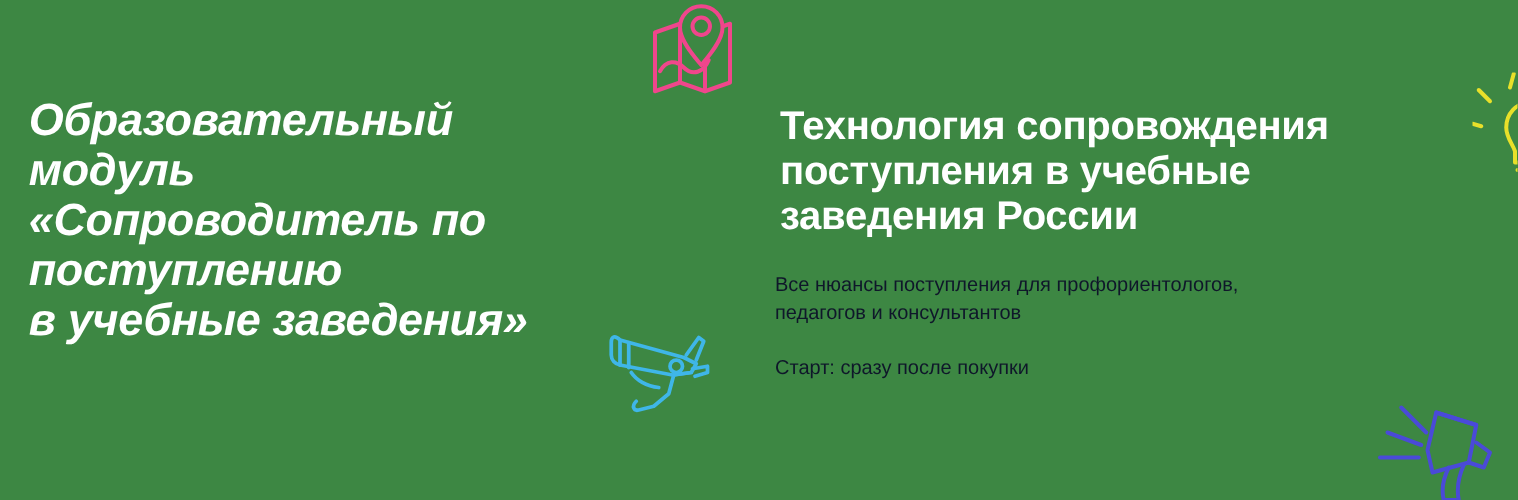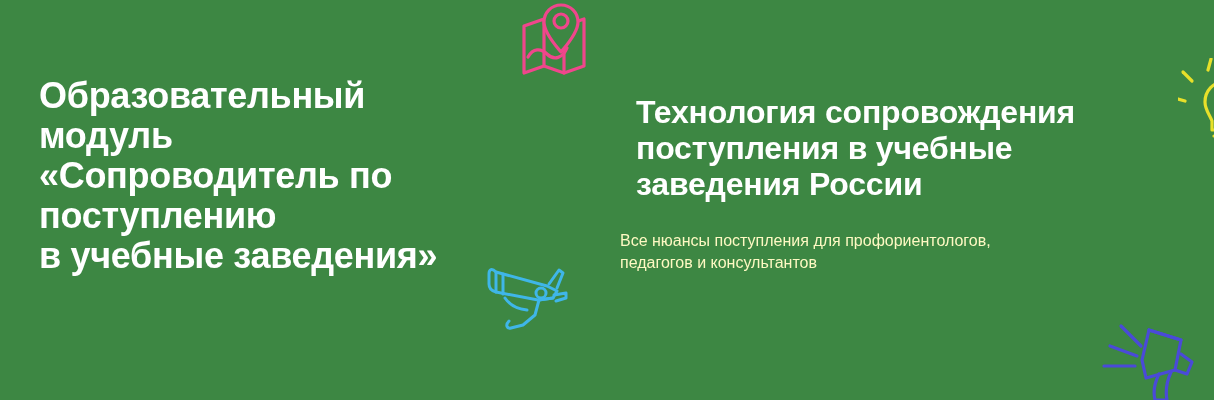--- a/index.html
+++ b/index.html
@@ -31,57 +31,58 @@
   #map-deco      { left: 521px;  top: 2px;   width: 66px;  height: 74px; }
   #plane-deco    { left: 483px;  top: 255px; width: 86px;  height: 80px; }
   #bulb-deco     { left: 1178px; top: 58px;  width: 60px;  height: 104px; }
   #megaphone-deco{ left: 1102px; top: 316px; width: 100px; height: 86px; }
 
   .deco svg { display: block; width: 100%; height: 100%; }
 
   
   #left-col {
     position: absolute;
-    left: 39px;
+    left: 23px;
     top: 76px;
     width: 500px;
+    font-style: italic;
   }
   #heading-main {
     margin: 0;
     color: #ffffff;
     font-size: 36px;
     line-height: 40px;
     font-weight: bold;
     letter-spacing: -0.3px;
     white-space: pre-line;
   }
 
   #right-col {
     position: absolute;
     left: 620px;
     top: 78px;
     width: 500px;
   }
   #heading-sub {
-    margin: 16px;
+    margin: 4px;
     color: #ffffff;
     font-size: 32px;
     line-height: 36px;
     font-weight: bold;
     letter-spacing: -0.2px;
     white-space: pre-line;
   }
   #body-list {
     margin: 0;
     padding: 0;
     list-style: none;
     margin-top: 28px;
   }
   #body-list li {
-    color: #fef9c3;
+    color: #0f172a;
     font-size: 16px;
     line-height: 22px;
     font-weight: normal;
     margin-bottom: 22px;
     white-space: pre-line;
   }
   #body-list li:last-child { margin-bottom: 0; }
 </style>
 </head>
 <body>
@@ -150,16 +151,17 @@
   </div>
 
   <div id="right-col">
     <h2 id="heading-sub">Технология сопровождения
 поступления в учебные
 заведения России</h2>
 
     <ul id="body-list">
       <li>Все нюансы поступления для профориентологов,
 педагогов и консультантов</li>
+      <li>Старт: сразу после покупки</li>
     </ul>
   </div>
 
 </div>
 
 </body></html>

